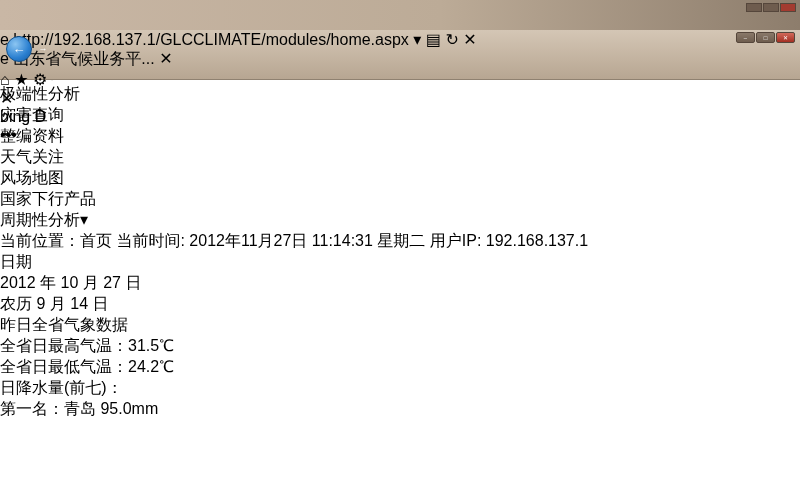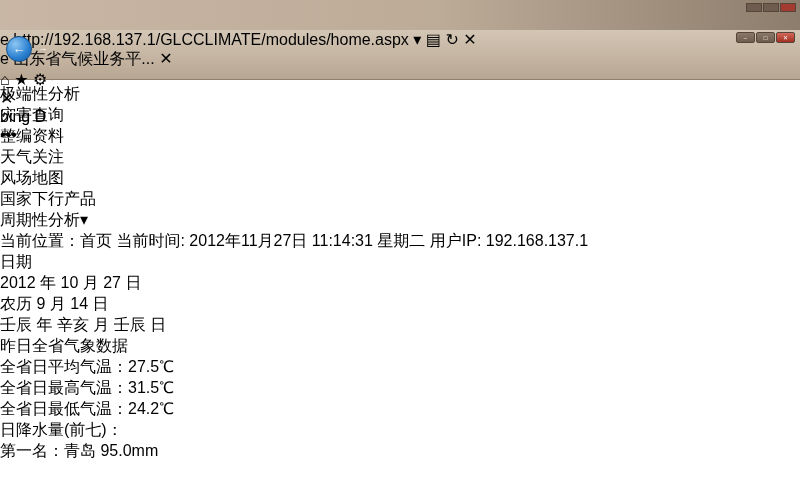--- a/index.html
+++ b/index.html
@@ -188,30 +188,28 @@
 
         <div class="sidebar">
           <div class="panel">
             <div class="panel-hd">
               <span class="ic-cal"></span>
               <span class="ttl">日期</span>
             </div>
             <div class="date-body">
               <div class="ln"><span class="seg-sn">2012</span><span class="seg-st"> 年 </span><span class="seg-sn">10</span><span class="seg-st"> 月 </span><span class="seg-sn">27</span><span class="seg-st"> 日</span></div>
               <div class="ln"><span class="seg-st">农历 </span><span class="seg-sn">9</span><span class="seg-st"> 月 </span><span class="seg-sn">14</span><span class="seg-st"> 日</span></div>
-              <div class="ln"><span class="seg-sg">壬辰</span><span class="seg-st"> 年 </span><span class="seg-sg">辛亥</span><span class="seg-st"> 月 </span><span class="seg-sg">壬辰</span><span class="seg-st"> 日</span></div>
             </div>
           </div>
           <div class="panel" style="flex:1;overflow:hidden;">
             <div class="panel-hd">
               <span class="ic-tbl"></span>
               <span class="ttl">昨日全省气象数据</span>
             </div>
             <div class="wx-body">
-                <div class="sb-line"><span class="sb-label">全省日平均气温：</span><span class="sb-val">27.5℃</span></div>
                 <div class="sb-line"><span class="sb-label">全省日最高气温：</span><span class="sb-val">31.5℃</span></div>
                 <div class="sb-line"><span class="sb-label">全省日最低气温：</span><span class="sb-val">24.2℃</span></div>
                 <div class="sb-line"><span class="sb-label">日降水量(前七)：</span></div>
                 <div class="sb-line sb-rank"><span class="sb-label">第一名：</span><span class="sb-val">青岛 95.0mm</span></div>
               </div>
           </div>
         </div>
 
       </div>
     </div>

